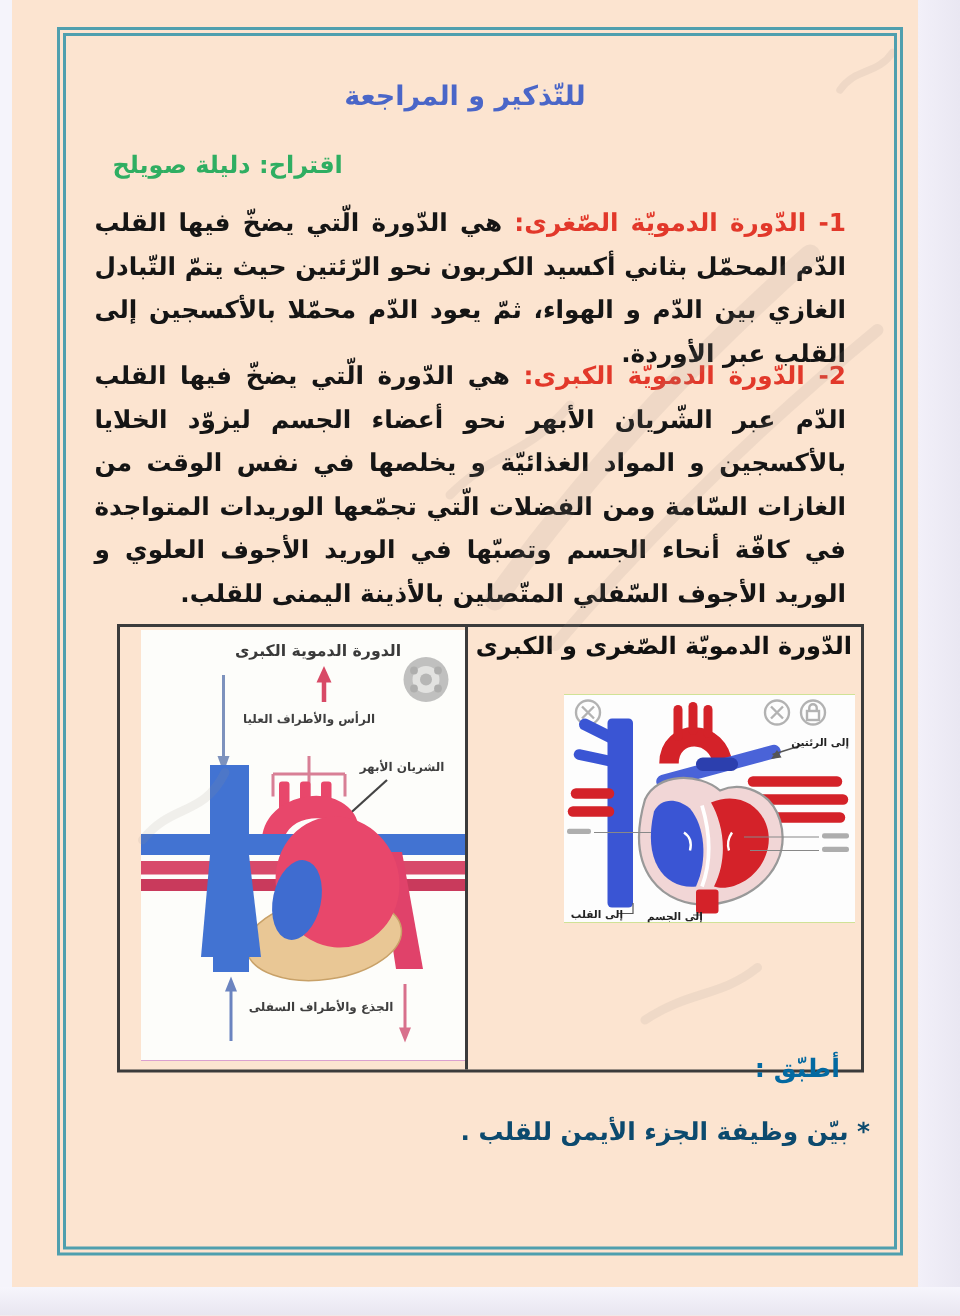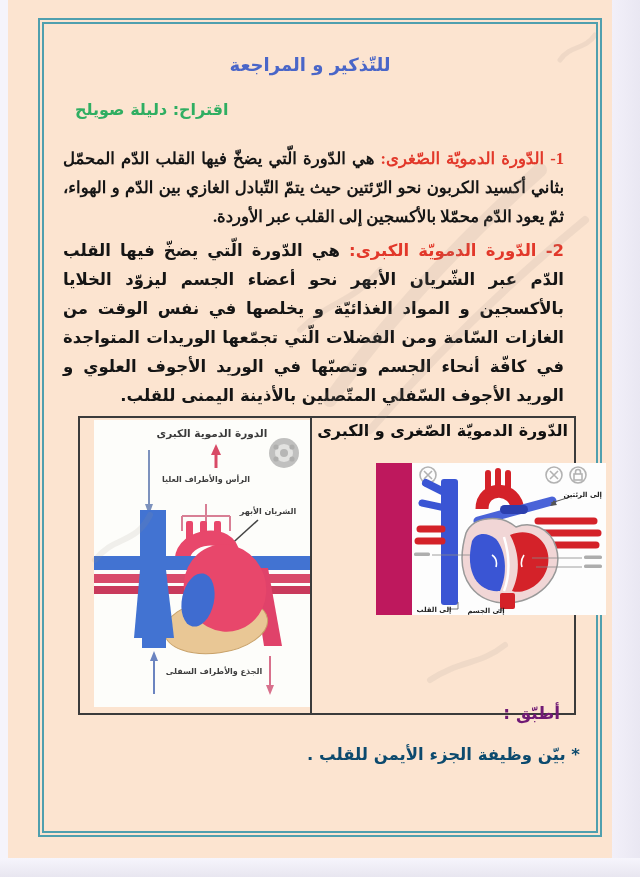--- a/index.html
+++ b/index.html
@@ -28,45 +28,44 @@
   }
   .byline{
     position:absolute;top:100px;left:67px;
     direction:rtl;color:#2fae62;font-size:16px;font-weight:bold;text-align:center;
   }
   .para{
     position:absolute;left:55px;right:48px;
     direction:rtl;text-align:justify;
     color:#151515;font-size:16.5px;font-weight:bold;line-height:29px;
   }
-  .para-1{top:144px;font-family:Liberation Serif, serif;}
+  .para-1{top:134px;}
   .para-2{top:236px;}
   .para .hd{color:#e2382a;}
   .figure-box{
     position:absolute;left:70px;top:416px;width:494px;height:295px;
     border:2px solid #3b3b3b;background:#fce4d0;
   }
   .img-left{
     position:absolute;left:14px;top:2px;width:216px;height:287px;
     background:#a21caf;
   }
   .divider{position:absolute;left:230px;top:0;width:2px;height:100%;background:#3b3b3b;}
   .right-heading{
     position:absolute;left:238px;right:6px;top:3px;
     direction:rtl;text-align:right;
     color:#111;font-size:16px;font-weight:bold;white-space:nowrap;
   }
   .img-right{
     position:absolute;left:296px;top:45px;width:194px;height:152px;
-    background:#be185d;
-    padding-left:36px;
+    background:#84cc16;
   }
   .apply{
     position:absolute;top:703px;right:52px;
-    direction:rtl;color:#701a75;font-size:17px;font-weight:bold;
+    direction:rtl;color:#0369a1;font-size:17px;font-weight:bold;
   }
   .task{
     position:absolute;top:745px;right:32px;
     direction:rtl;color:#0c4a6e;font-size:16.5px;font-weight:bold;
   }
   svg text{font-family:"DejaVu Sans","Liberation Sans",sans-serif;}
   .watermark{position:absolute;left:0;top:0;pointer-events:none;}
 </style>
 </head>
 <body>

